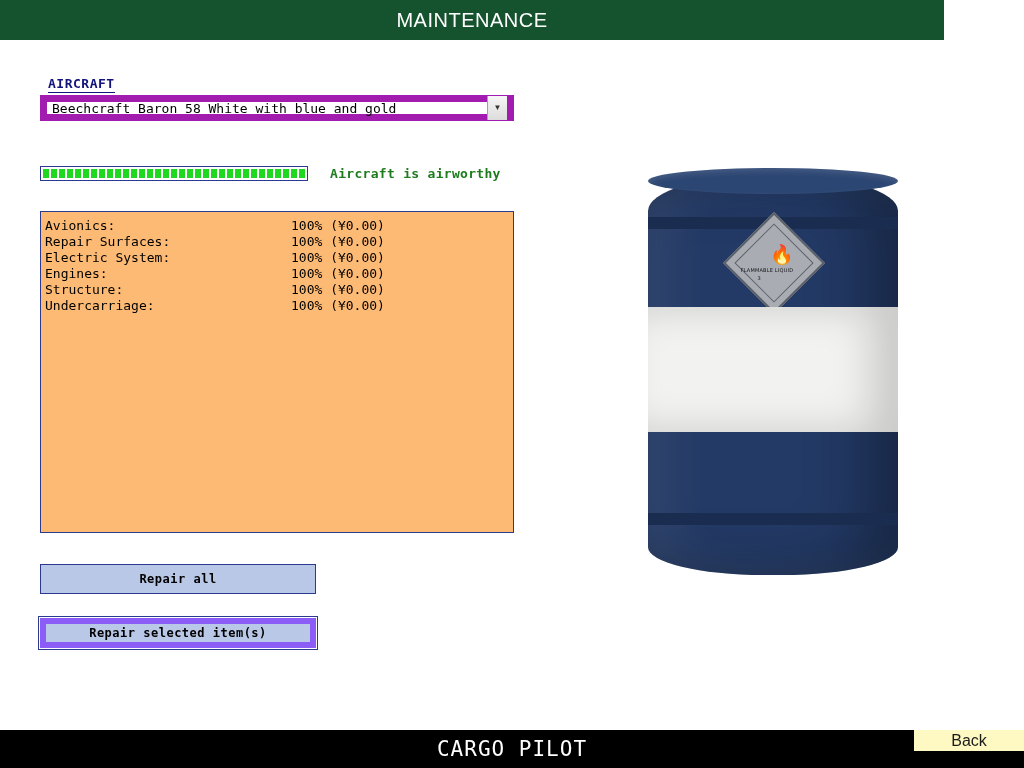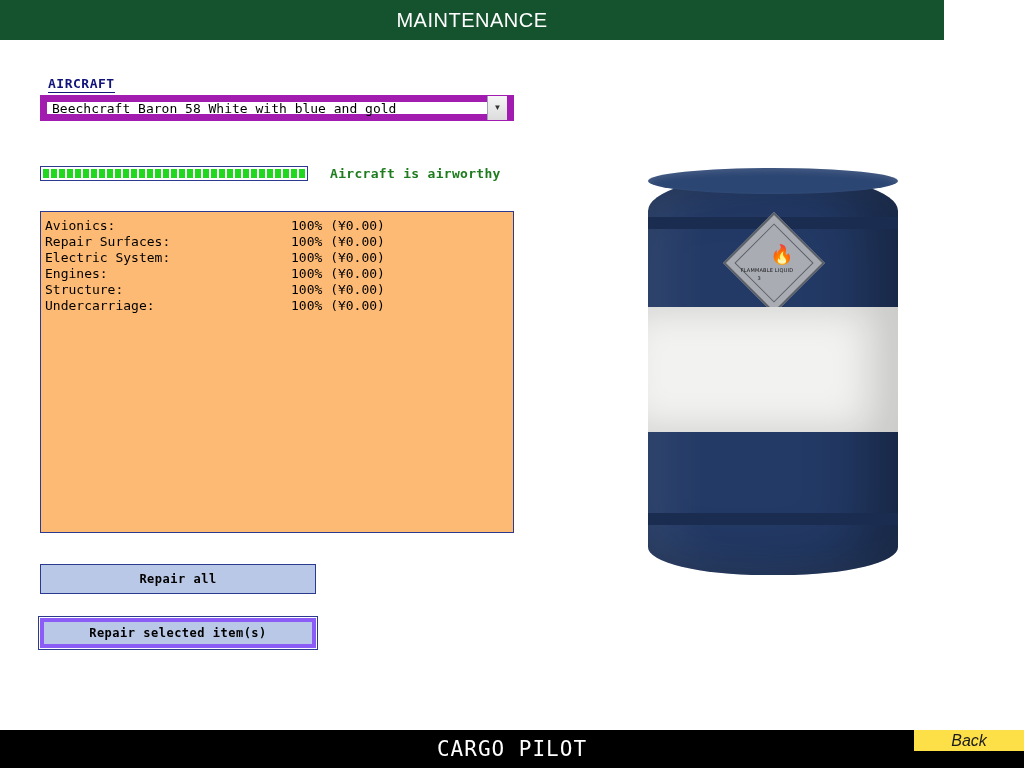--- a/index.html
+++ b/index.html
@@ -46,28 +46,27 @@
     color: #ffffff;
     font-family: "DejaVu Sans Mono", monospace;
     font-weight: normal;
     font-size: 21px;
     letter-spacing: 1px;
   }
   .back-button {
     position: absolute;
     right: 0; top: 0;
     width: 110px; height: 21px;
-    background: #fde047;
+    background: #fef9c3;
     color: #1b1b1b;
     display: flex;
     align-items: center;
     justify-content: center;
     font-size: 16px;
     cursor: pointer;
-    font-style: italic;
   }
 
   
   .panel {
     position: absolute;
     left: 0; top: 40px;
     width: 560px; height: 616px;
   }
 
   .label-aircraft {
@@ -199,21 +198,21 @@
     cursor: pointer;
     letter-spacing: 0.5px;
   }
   .btn-repair-all {
     left: 40px; top: 524px;
     width: 276px; height: 30px;
   }
   .btn-repair-selected {
     left: 40px; top: 578px;
     width: 276px; height: 30px;
-    border: 4px solid #8b5cf6;
+    border: 6px solid #8b5cf6;
     outline: 1px solid #2b3a8f;
     outline-offset: 1px;
   }
 
   
   .barrel-wrap {
     position: absolute;
     left: 630px; top: 165px;
     width: 290px; height: 420px;
   }

